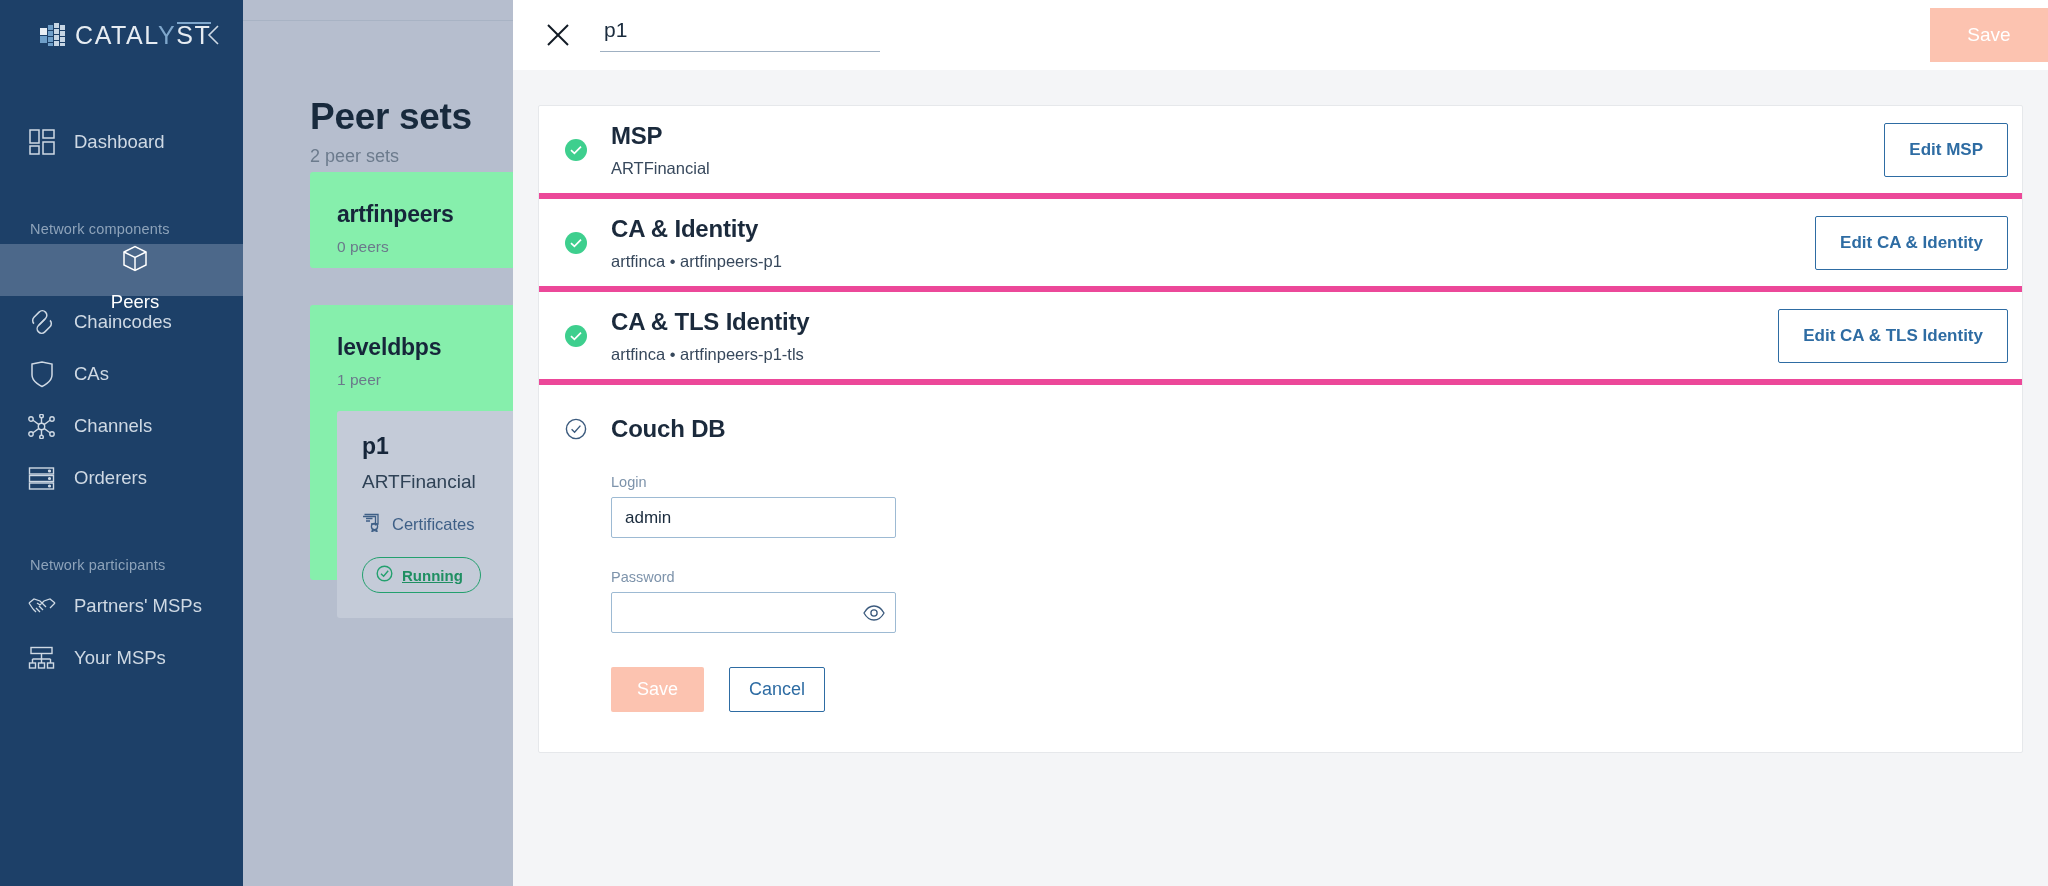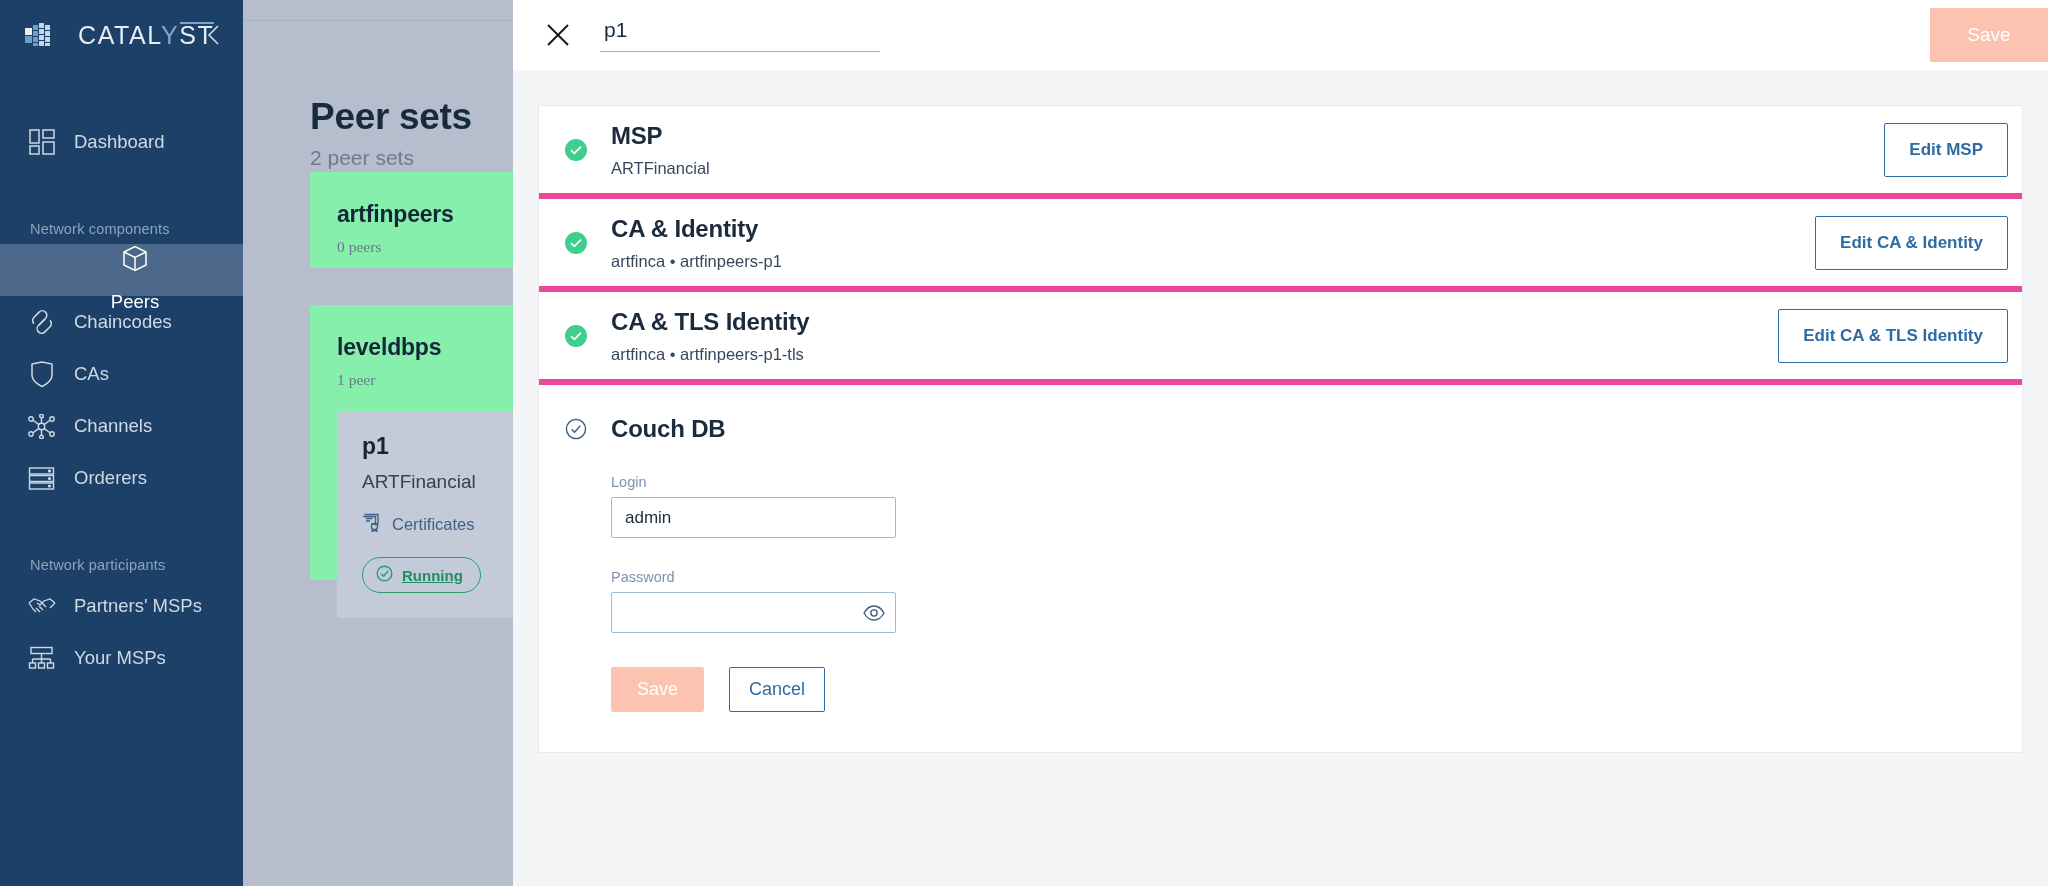--- a/index.html
+++ b/index.html
@@ -13,21 +13,21 @@
 
   
   .sidebar {
     position: absolute; left: 0; top: 0;
     width: 243px; height: 886px;
     background: #1d4068;
     color: #c9d4e0;
   }
   .brand {
     height: 70px; display: flex; align-items: center;
-    padding-left: 25px; gap: 26px;
+    padding-left: 40px; gap: 8px;
   }
   .brand-logo { width: 27px; height: 25px; flex: none; }
   .brand-word {
     font-size: 25px; letter-spacing: 1.6px;
     color: #e6ecf2; font-weight: 400;
     position: relative;
   }
   .brand-word .accent { color: #7fa7cc; }
   .brand-word .bar {
     position: absolute; right: 0px; top: 1px;
@@ -66,35 +66,34 @@
   }
   .bg-head {
     position: absolute; left: 67px; top: 98px;
     width: 300px;
   }
   .bg-head h1 {
     font-size: 37px; font-weight: 700; color: #182a3d;
     letter-spacing: -.3px; line-height: 1;
   }
   .bg-head .sub {
-    margin-top: 11px; font-size: 21px; color: #6c7b8d;
+    margin-top: 11px; font-size: 18px; color: #6c7b8d;
   }
   .set-card {
     position: absolute; left: 67px;
     width: 300px; background: #86efac;
     border-radius: 3px;
   }
   .set-card .name {
     font-size: 23px; font-weight: 700; color: #16263a;
     padding: 29px 0 0 27px; letter-spacing: -.2px;
   }
   .set-card .cnt {
     font-size: 15.5px; color: #6b798b;
     padding: 10px 0 0 27px;
-    font-family: Liberation Serif, serif;
   }
   .peer-card {
     margin: 22px 0 0 27px; width: 263px;
     background: #c4cbd8; border-radius: 3px;
     padding: 22px 0 25px 0;
   }
   .peer-card .p-name {
     font-size: 23px; font-weight: 700; color: #16263a;
     padding-left: 25px;
   }

